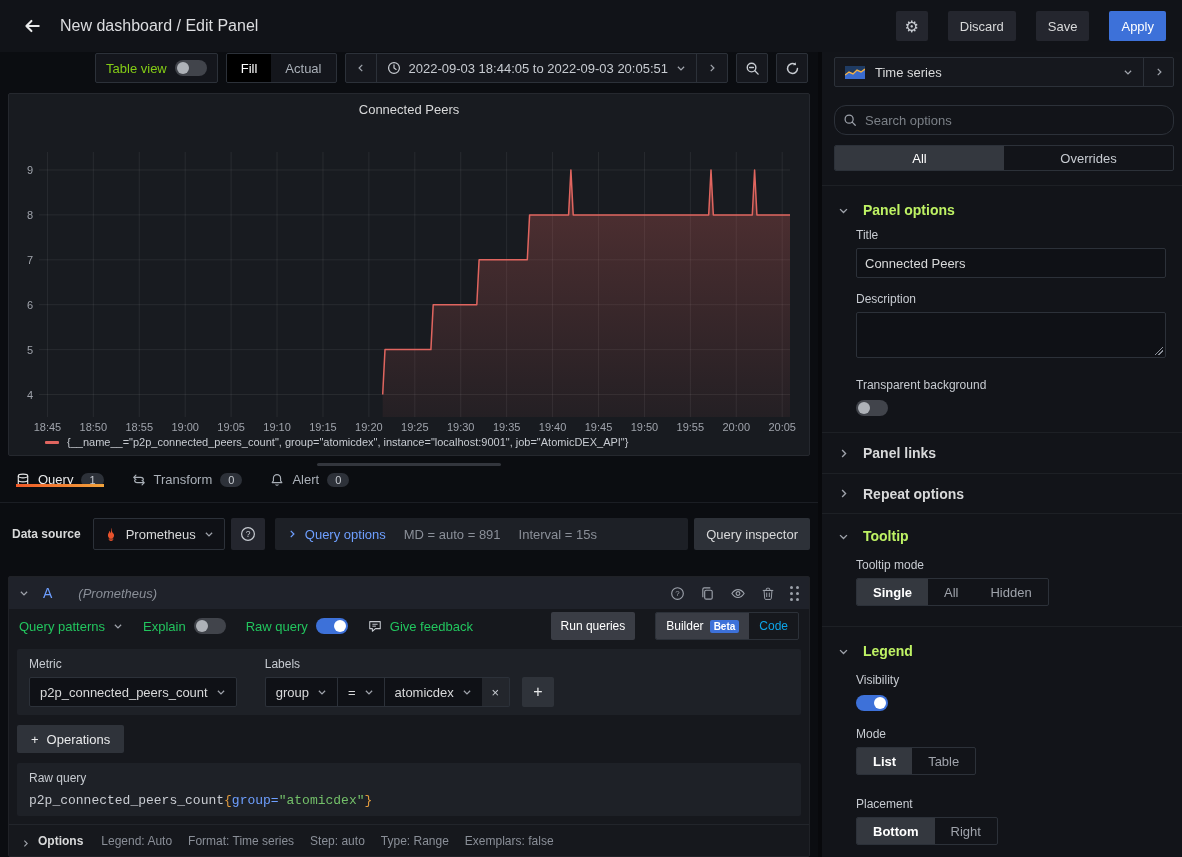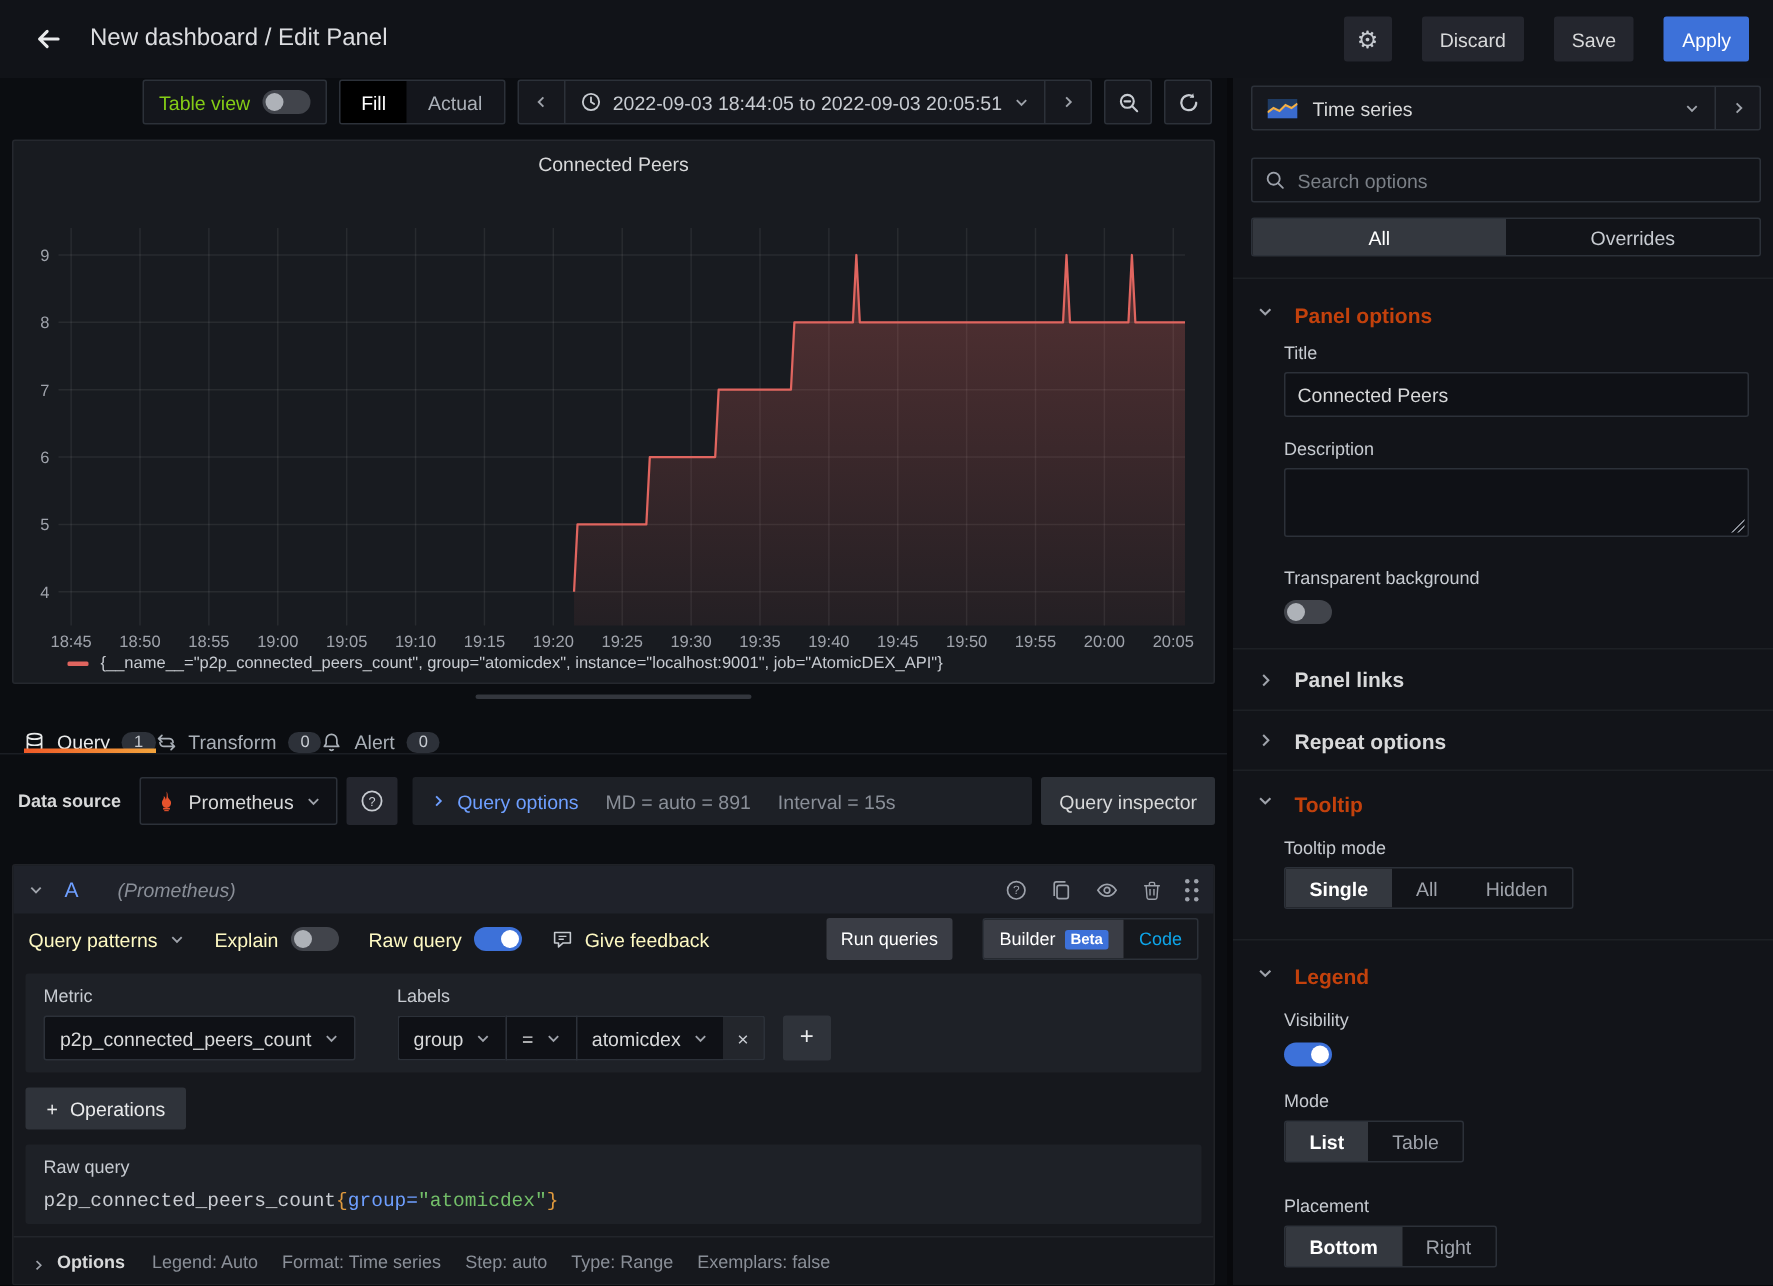--- a/index.html
+++ b/index.html
@@ -36,21 +36,21 @@
   .toggle.on{background:#3d71d9}
   .toggle.on::after{left:18px;background:#fff}
   
   .panel-card{position:relative;margin:9px 8px 0;height:363px;background:#181b20;border:1px solid #25282e;border-radius:2px}
   .panel-title{position:absolute;top:8px;left:0;right:0;text-align:center;font-size:13px;font-weight:500;color:#d8d9da}
   .chart-legend{position:absolute;left:36px;bottom:7px;display:flex;align-items:center;gap:8px;font-size:11px;color:#c7cbd1}
   .legend-dash{width:14px;height:3px;border-radius:1px;background:#e0655f}
   
   .handle-row{height:18px;display:flex;align-items:center;justify-content:center}
   .handle-bar{width:184px;height:3px;border-radius:2px;background:#33363d}
-  .tabs-row{height:34px;display:flex;align-items:flex-end;padding:0 16px;border-bottom:1px solid #1b1e24}
+  .tabs-row{height:34px;display:flex;align-items:flex-start;gap:28px;padding:0 16px;border-bottom:1px solid #1b1e24}
   .tab{display:flex;align-items:center;gap:8px;font-size:13px;color:#aab0b8;position:relative;cursor:pointer}
   .tab.active{color:#e9eaeb;font-weight:500}
   .tab.active::after{content:'';position:absolute;left:0;right:0;bottom:0;height:3px;background:linear-gradient(90deg,#f05a28,#f2a33c)}
   .count-badge{background:#2d3139;border-radius:9px;padding:1px 8px;font-size:11px;color:#c7cbd1;font-weight:400}
   
   .ds-row{display:flex;align-items:center;margin:15px 8px 0;height:32px;gap:6px}
   .ds-label{font-size:12px;font-weight:600;color:#d8d9da;padding:0 6px 0 4px;white-space:nowrap}
   .gf-select{display:inline-flex;align-items:center;gap:8px;height:32px;padding:0 10px;background:#0f1116;border:1px solid #2c3139;border-radius:2px;font-size:13px;color:#d8d9da;cursor:pointer;white-space:nowrap}
   .help-btn{width:34px;height:32px;background:#24262e;border-radius:2px;display:flex;align-items:center;justify-content:center;color:#c7cbd1;cursor:pointer}
   .qo-bar{flex:1;display:flex;align-items:center;gap:18px;height:32px;background:#1d2026;border-radius:2px;padding:0 12px;margin-left:4px}
@@ -59,21 +59,21 @@
   
   .qcard{margin:26px 8px 0;background:#16181d;border:1px solid #202227;border-radius:2px}
   .qheader{height:32px;background:#1f222a;display:flex;align-items:center;padding:0 10px;gap:10px}
   .qref{color:#6e9fff;font-size:14px;font-weight:500;margin-left:4px}
   .qds{color:#8a8f98;font-size:13px;font-style:italic;margin-left:16px}
   .qh-icons{margin-left:auto;display:flex;align-items:center;gap:15px;color:#9da2ab}
   .qh-icons > *{cursor:pointer}
   .drag-dots{display:grid;grid-template-columns:3px 3px;gap:3px}
   .drag-dots i{width:3px;height:3px;border-radius:50%;background:#9da2ab}
   .qtoolbar{height:34px;display:flex;align-items:center;gap:20px;padding:0 10px}
-  .qt-item{display:flex;align-items:center;gap:8px;font-size:13px;color:#fef9c3;cursor:pointer}
+  .qt-item{display:flex;align-items:center;gap:8px;font-size:13px;color:#22c55e;cursor:pointer}
   .run-btn{height:28px;padding:0 10px;background:#3a3d45;border:none;border-radius:2px;color:#fff;font-size:12px;font-weight:500;cursor:pointer;font-family:inherit}
   .bc-group{display:inline-flex;height:28px;border:1px solid #2c3139;border-radius:2px;overflow:hidden}
   .bc-seg{display:flex;align-items:center;gap:6px;padding:0 10px;font-size:12px;color:#0ea5e9;cursor:pointer}
   .bc-seg.sel{background:#3a3d45;color:#fff;font-weight:500}
   .beta-badge{background:#3d71d9;color:#fff;font-size:10px;font-weight:600;border-radius:2px;padding:1px 4px}
   .builder-block{margin:6px 8px 0;background:#1e2127;border-radius:2px;padding:8px 12px;display:flex;gap:28px}
   .fld-label{font-size:12px;font-weight:500;color:#c7cbd1;margin-bottom:6px}
   .lbl-row{display:flex;align-items:stretch}
   .joined > .gf-select{border-radius:0;border-right:none}
   .joined > .gf-select:first-child{border-radius:2px 0 0 2px}
@@ -86,28 +86,28 @@
   .tok-label{color:#6e9fff}
   .tok-string{color:#73bf69}
   .qfooter{margin-top:8px;border-top:1px solid #22252b;height:32px;display:flex;align-items:center;gap:18px;padding:0 12px}
   .qf-opt{display:flex;align-items:flex-end;gap:8px;font-size:12px;font-weight:600;color:#d8d9da;cursor:pointer}
   .opt-item{font-size:12px;color:#8a8f98}
   
   .viz-row{padding:5px 8px 0 12px}
   .viz-select{display:flex;align-items:stretch;height:30px;border:1px solid #2c3139;border-radius:2px;background:#16181e;overflow:hidden}
   .viz-main{flex:1;display:flex;align-items:center;gap:10px;padding:0 10px;font-size:13px;font-weight:500;color:#d8d9da;cursor:pointer}
   .viz-next{width:30px;display:flex;align-items:center;justify-content:center;border-left:1px solid #2c3139;color:#9fa3ab;cursor:pointer}
-  .search-box{margin:18px 8px 1px 12px;height:30px;border:1px solid #2c3139;border-radius:2px;display:flex;align-items:center;gap:8px;padding:0 8px;background:transparent}
+  .search-box{margin:18px 8px 1px 12px;height:30px;border:1px solid #2c3139;border-radius:12px;display:flex;align-items:center;gap:8px;padding:0 8px;background:transparent}
   .search-box input{flex:1;background:transparent;border:none;outline:none;color:#d8d9da;font-size:13px;font-family:inherit}
   .search-box input::placeholder{color:#7b8087}
   .ao-tabs{margin:10px 8px 0 12px;height:26px;border:1px solid #2c3139;border-radius:2px;display:flex;overflow:hidden}
   .ao-seg{flex:1;display:flex;align-items:center;justify-content:center;font-size:13px;color:#c7cbd1;cursor:pointer}
   .ao-seg.sel{background:#34383f;color:#fff;font-weight:500}
   .sb-div{border-top:1px solid #1d2025;margin-top:14px}
-  .sec-head{display:flex;gap:14px;padding:16px 16px 0;font-size:14px;font-weight:600;color:#c2410c;cursor:pointer}
+  .sec-head{display:flex;align-items:center;gap:14px;padding:16px 16px 0;font-size:14px;font-weight:600;color:#bef264;cursor:pointer}
   .sb-field{margin:14px 16px 0 34px}
   .sb-label{font-size:12px;font-weight:500;color:#c7cbd1}
   .gf-input{width:100%;height:30px;background:#0f1116;border:1px solid #2c3139;border-radius:2px;color:#d8d9da;font-size:13px;padding:0 8px;margin-top:6px;font-family:inherit}
   .gf-textarea{position:relative;width:100%;height:46px;background:#0f1116;border:1px solid #2c3139;border-radius:2px;margin-top:6px}
   .rsz{position:absolute;right:2px;bottom:2px;width:9px;height:9px;background:
     linear-gradient(135deg,transparent 0 50%,#8a8f98 50% 56%,transparent 56% 72%,#8a8f98 72% 78%,transparent 78%);cursor:nwse-resize}
   .collapse-row{display:flex;align-items:center;gap:14px;height:40px;padding:0 16px;font-size:14px;font-weight:600;color:#d8d9da;border-top:1px solid #1d2025;cursor:pointer}
   .sb-seg-group{display:inline-flex;height:28px;border:1px solid #2c3139;border-radius:2px;overflow:hidden;margin-top:6px}
   .sb-seg{display:flex;align-items:center;justify-content:center;padding:0 16px;font-size:13px;color:#9fa3ab;cursor:pointer}
   .sb-seg.sel{background:#34383f;color:#fff;font-weight:600}

